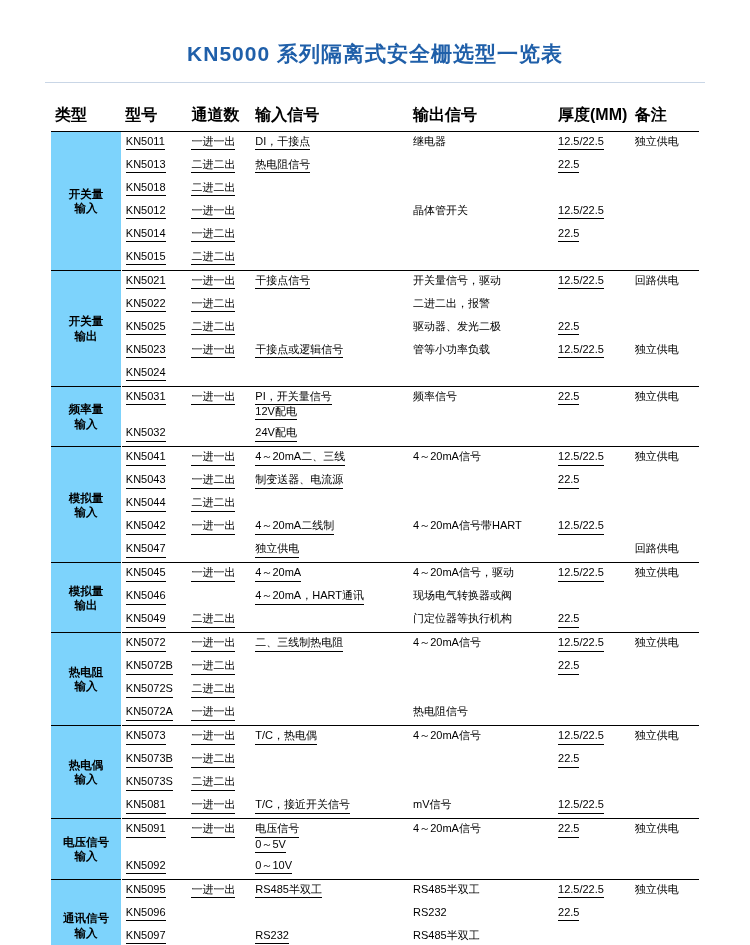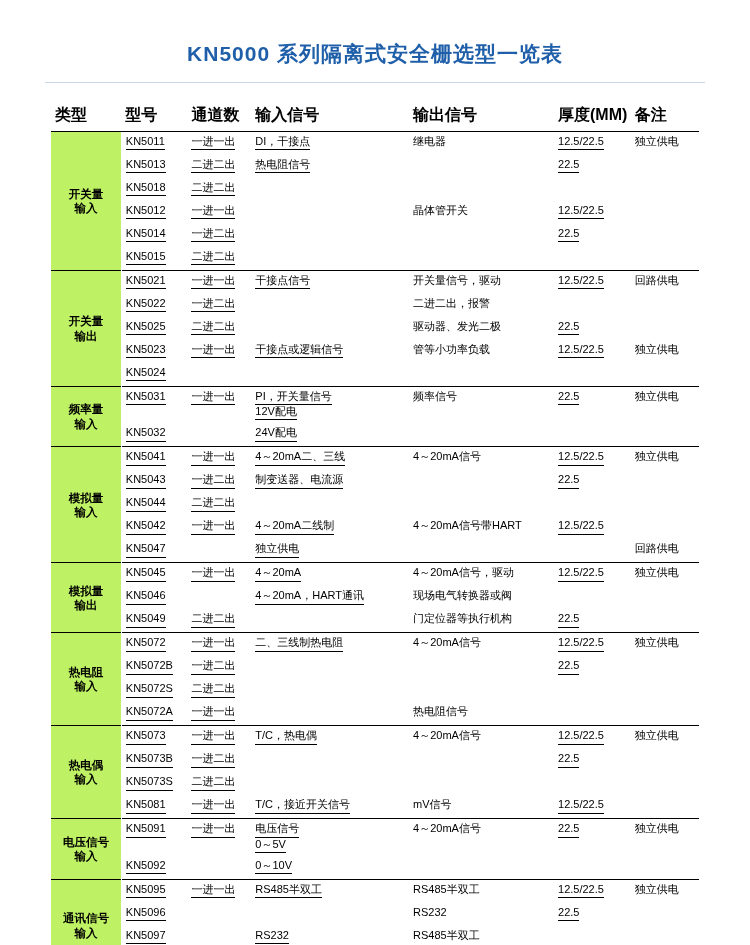--- a/index.html
+++ b/index.html
@@ -59,21 +59,21 @@
     vertical-align: bottom;
     white-space: nowrap;
   }
   table.spec td {
     padding: 3px 4px;
     vertical-align: top;
     line-height: 1.25;
     height: 17px;
   }
   .cat {
-    background: #bef264;
+    background: #7dd3fc;
     text-align: center;
     font-weight: bold;
     font-size: 11.5px;
     line-height: 1.35;
     vertical-align: middle !important;
     border-right: 1px solid #fff;
   }
   .grp-top {
     border-top: 1.2px solid #000;
   }

